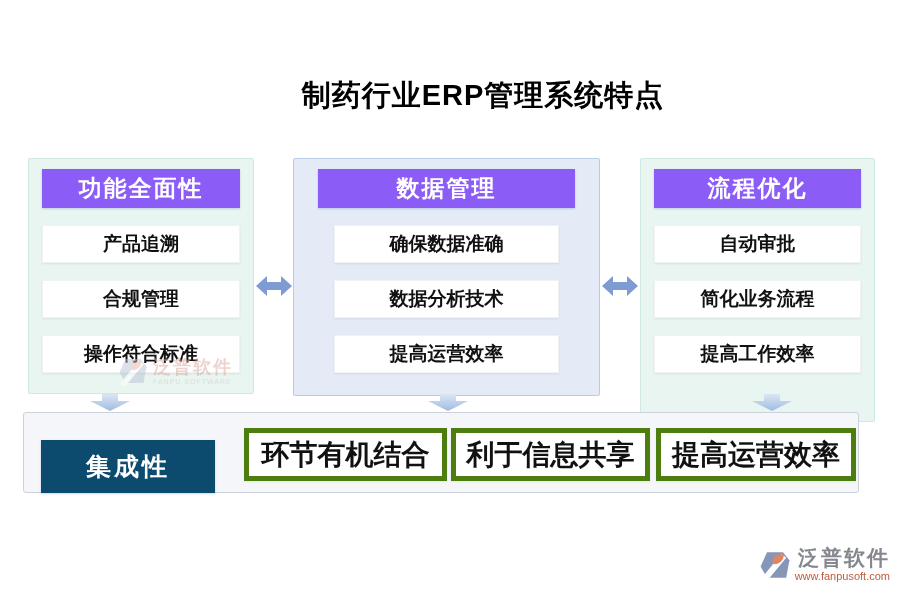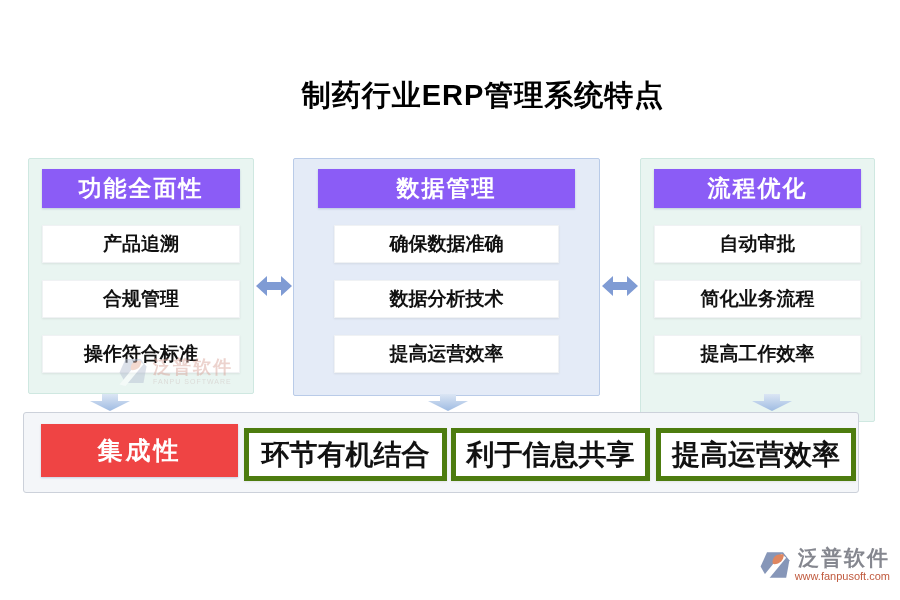--- a/index.html
+++ b/index.html
@@ -44,22 +44,22 @@
   .d-arrow{position:absolute;top:394px;width:40px;height:17px;}
   .d-arrow-1{left:90px;}
   .d-arrow-2{left:428px;}
   .d-arrow-3{left:752px;}
   
   .bottom-band{
     position:absolute;left:23px;top:412px;width:836px;height:81px;
     box-sizing:border-box;background:#f4f6f9;border:1px solid #ccd1da;border-radius:3px;
   }
   .bottom-header{
-    position:absolute;left:17px;top:11px;width:197px;height:53px;line-height:53px;
-    background:#ef4444;color:#ffffff;text-align:center;
+    position:absolute;left:17px;top:27px;width:174px;height:53px;line-height:53px;
+    background:#0c4a6e;color:#ffffff;text-align:center;
     font-size:25px;font-weight:bold;letter-spacing:3px;
     box-shadow:0 1px 2px rgba(60,90,150,.25);
   }
   .bottom-item{
     position:absolute;top:15px;height:43px;line-height:43px;
     background:#ffffff;color:#111111;text-align:center;
     font-size:28px;font-weight:bold;
     border:5px solid #4d7c0f;box-shadow:0 1px 2px rgba(0,0,0,.07);
   }
   .bottom-item-1{left:220px;width:193px;}

